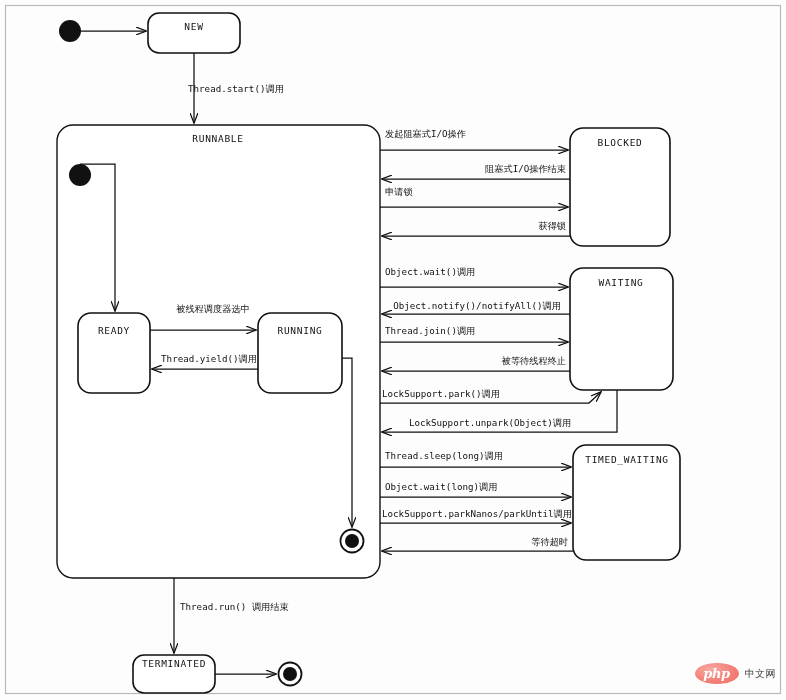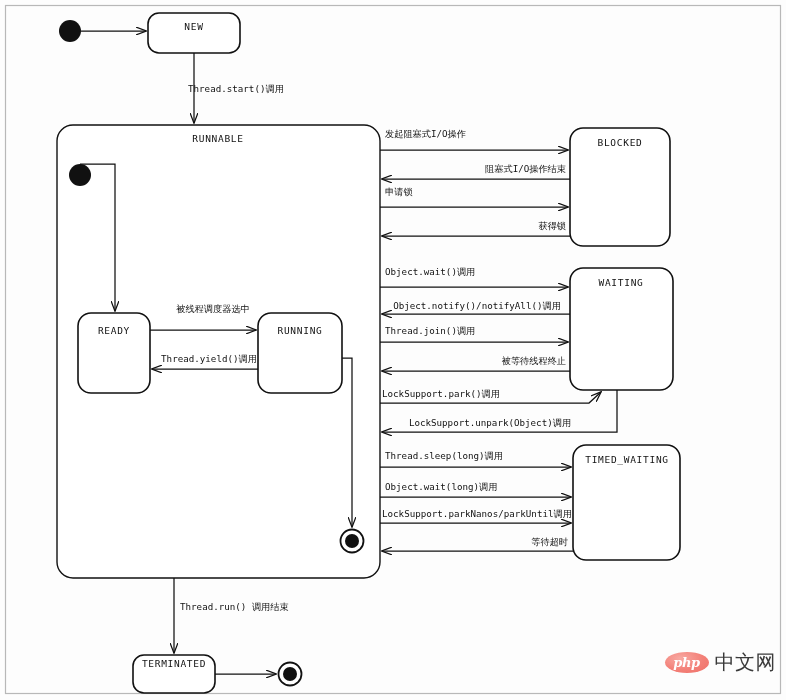--- a/index.html
+++ b/index.html
@@ -75,21 +75,21 @@
     stroke: none;
   }
   .page-border {
     fill: none;
     stroke: #b8b8b8;
     stroke-width: 1.2;
   }
   .watermark {
     position: absolute;
     right: 10px;
-    bottom: 24px;
+    bottom: 16px;
     display: flex;
     align-items: center;
     gap: 6px;
     user-select: none;
   }
   .watermark-badge {
     width: 44px;
     height: 21px;
     border-radius: 50%;
     background: radial-gradient(ellipse at 35% 30%, #f8a9a2 0%, #f38078 55%, #ef6f67 100%);
@@ -100,21 +100,21 @@
   .watermark-badge span {
     font-family: "DejaVu Serif", serif;
     font-style: italic;
     font-weight: bold;
     font-size: 13px;
     color: #ffffff;
     letter-spacing: -0.3px;
   }
   .watermark-text {
     font-family: "DejaVu Sans", sans-serif;
-    font-size: 20px;
+    font-size: 10px;
     color: #3a3a3a;
     letter-spacing: 0.5px;
   }
 </style>
 </head>
 <body>
 
 <div id="diagram-root">
 
   <svg id="state-diagram" viewBox="0 0 786 700">

